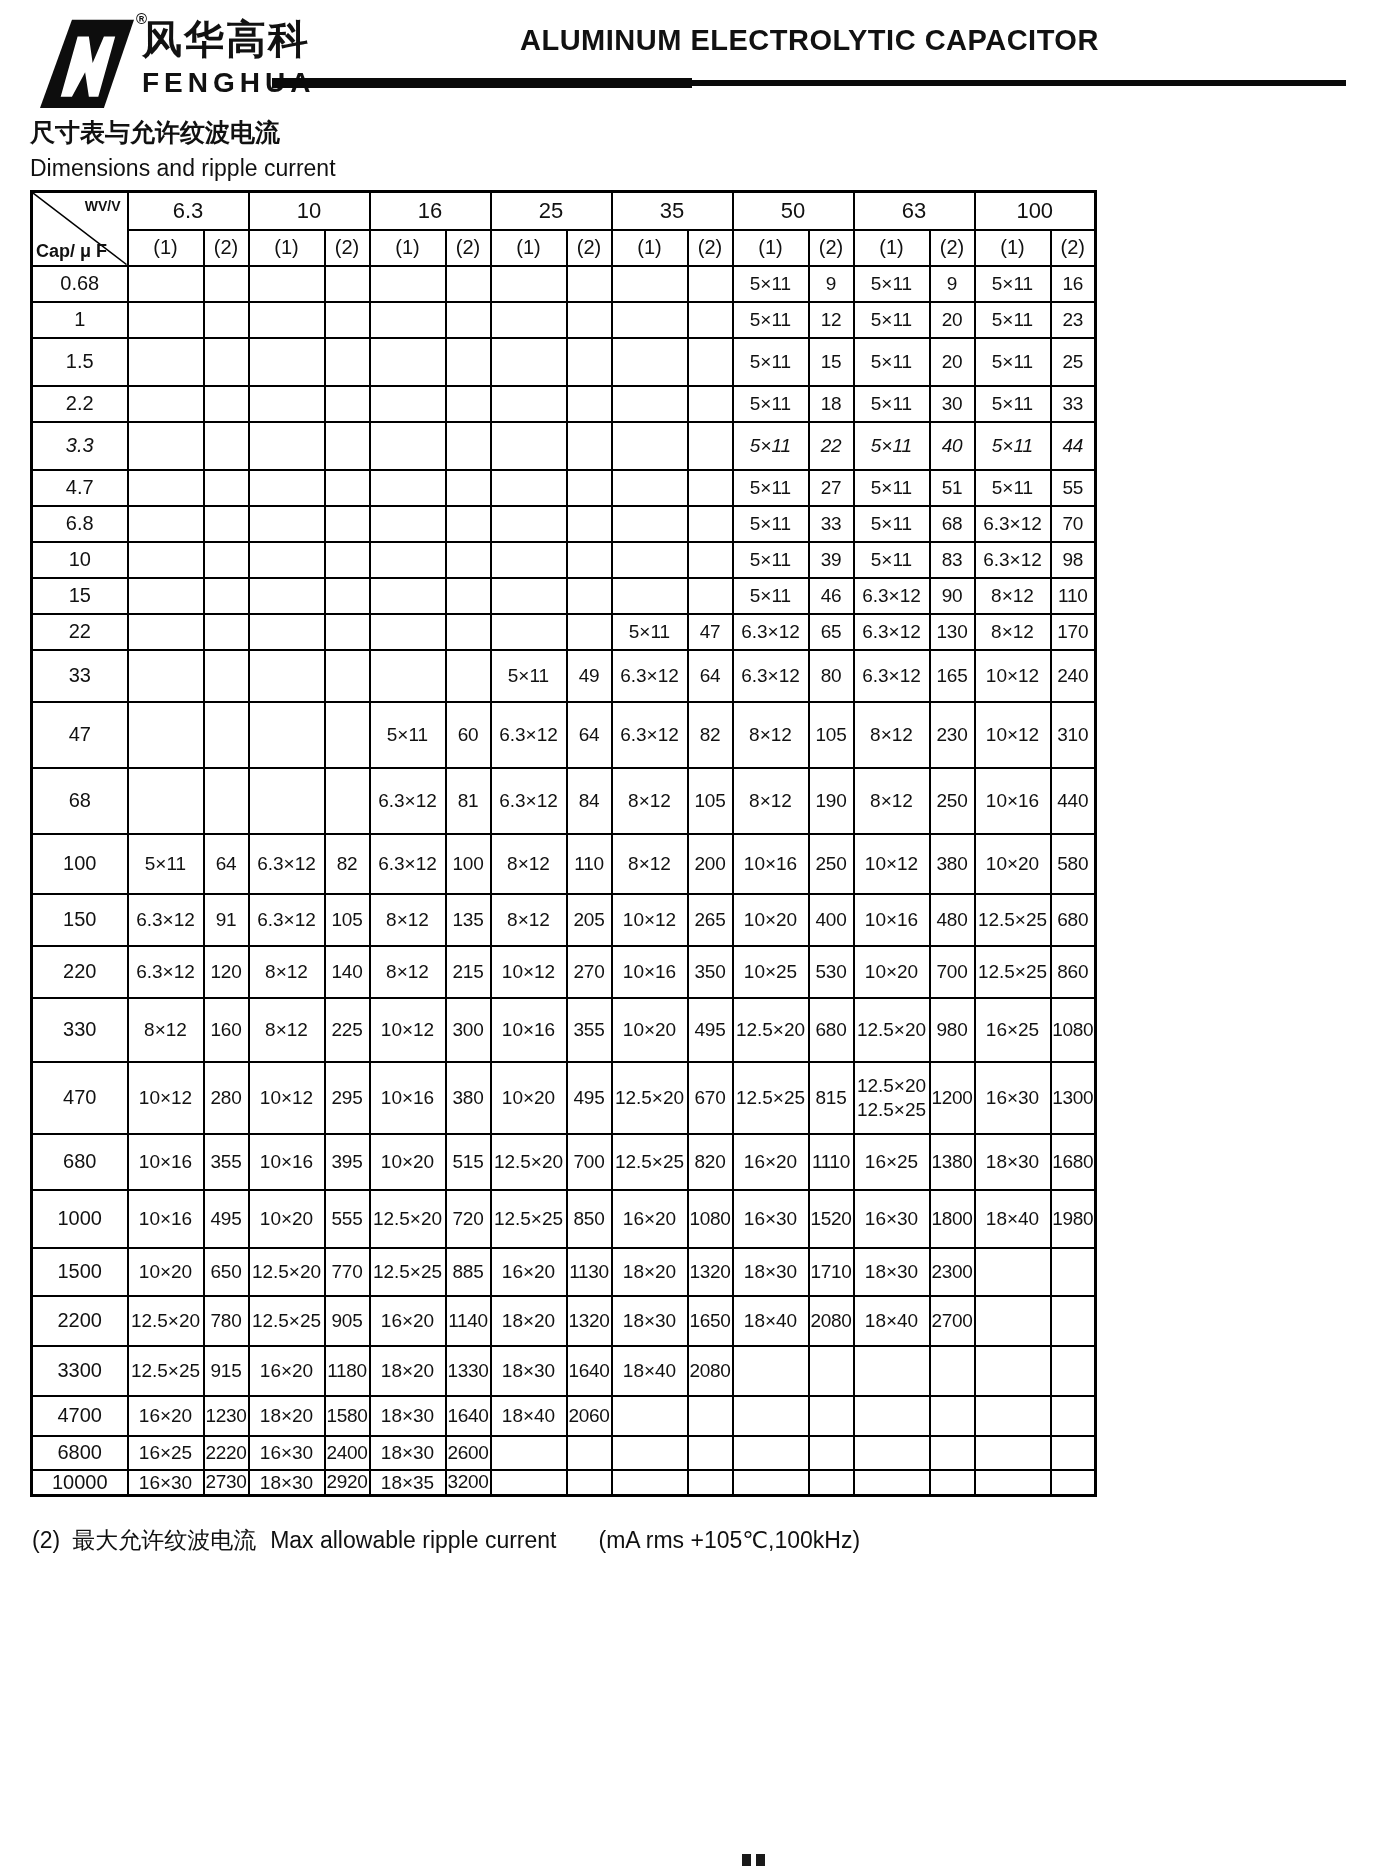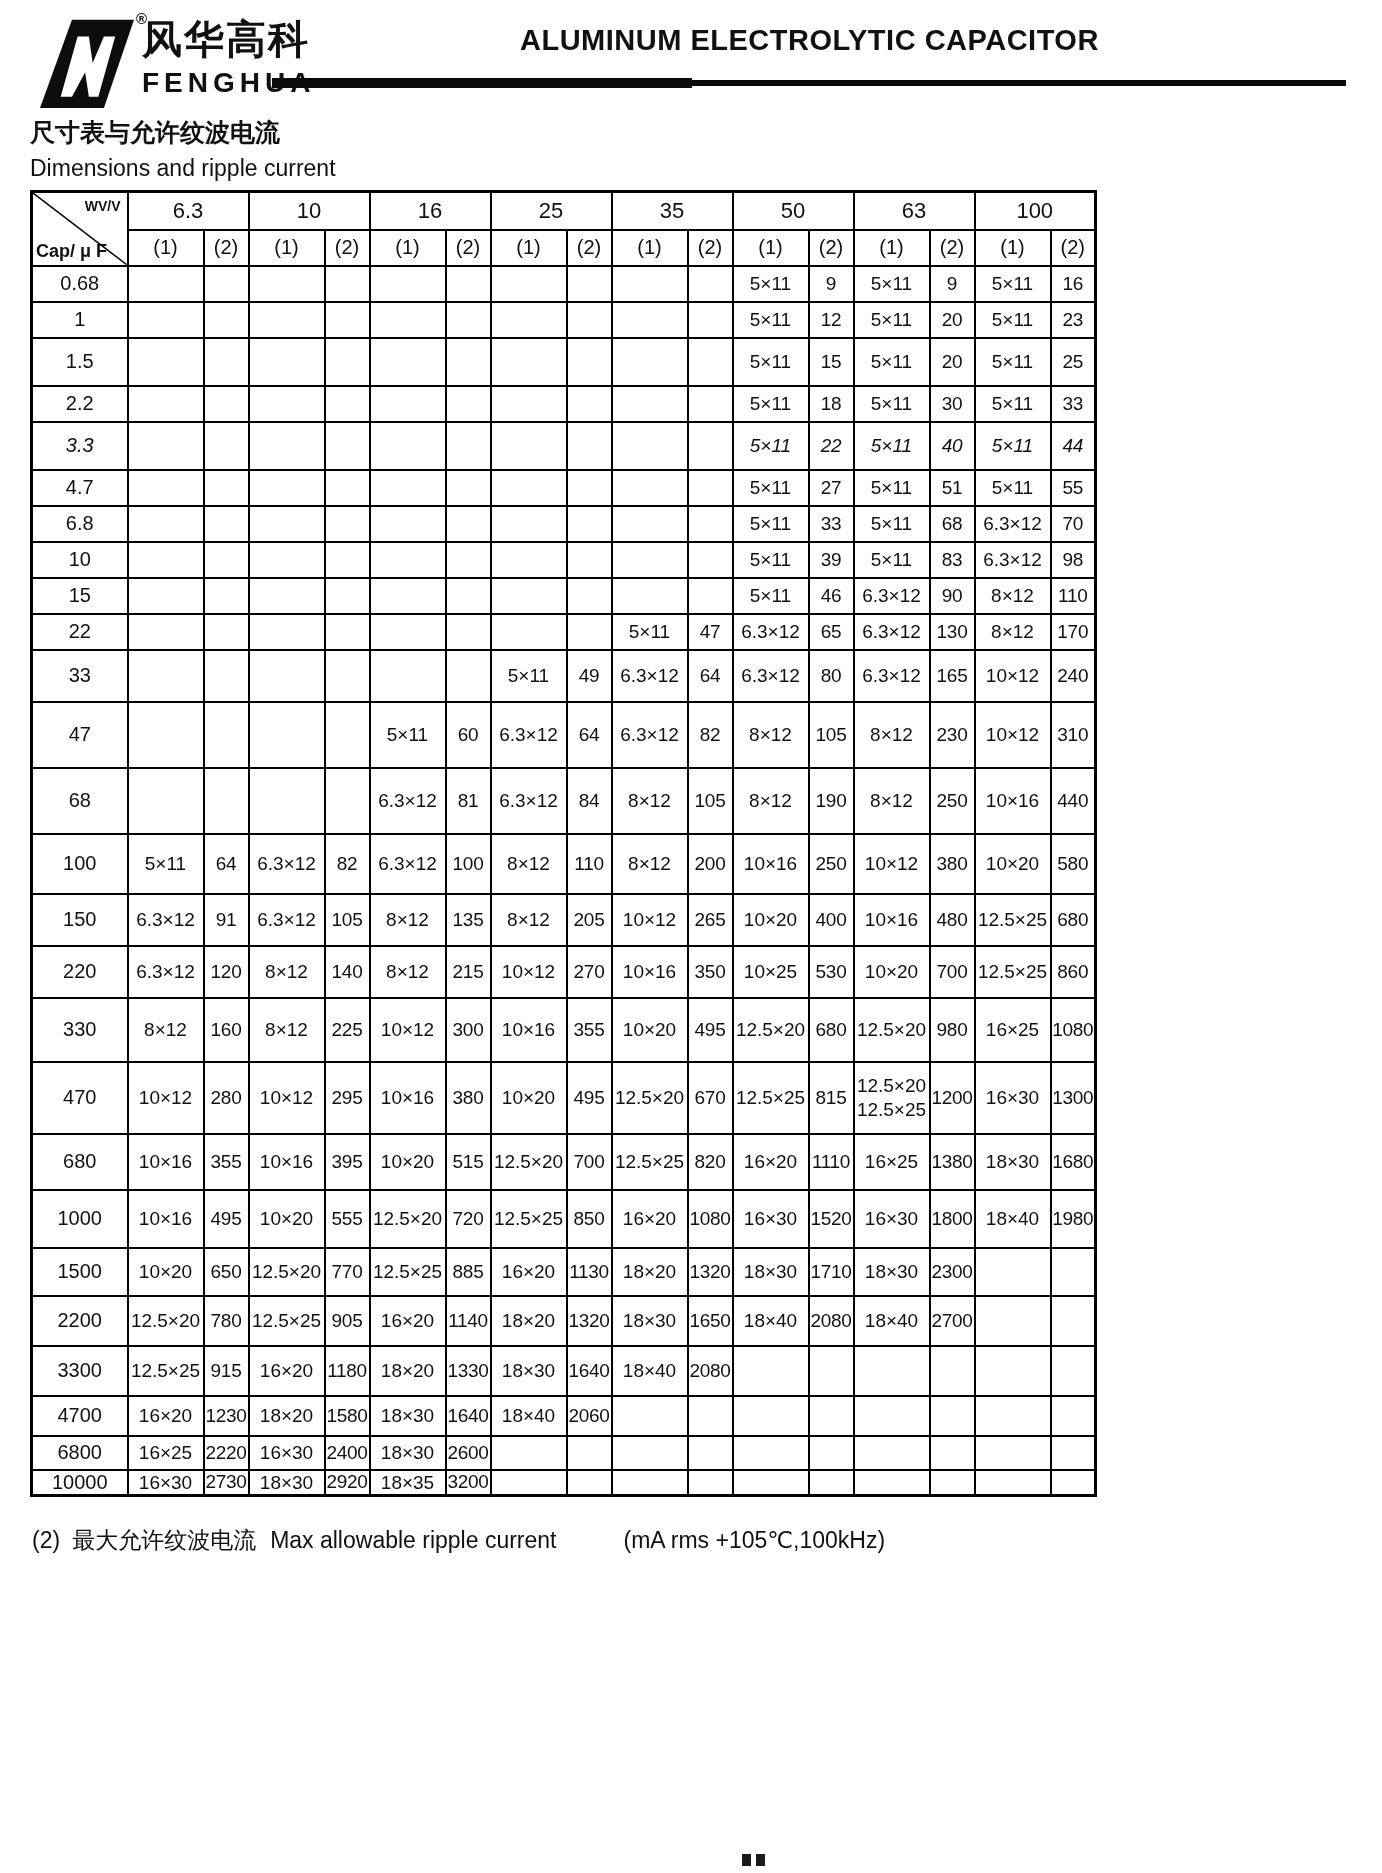--- a/index.html
+++ b/index.html
@@ -34,21 +34,21 @@
   .cap-cell { font-size:20px; }
   .size-cell { font-size:19px; white-space:pre-line; line-height:1.25; }
   .curr-cell { font-size:19px; letter-spacing:-0.3px; }
 
   
   .footnote { position:absolute; left:32px; font-size:23px; white-space:nowrap; }
   .fn-1 { top:1488px; }
   .fn-2 { top:1525px; }
   .fn-zh { margin-left:12px; }
   .fn-en { margin-left:14px; }
-  .fn-extra { margin-left:67px; }
+  .fn-extra { margin-left:42px; }
 
   
   .bottom-marks { position:absolute; left:742px; top:1852px; }
   .bottom-marks i { display:inline-block; width:9px; height:12px; background:#1a1a1a; margin-right:5px; }
 </style>
 </head>
 <body>
 
 <div class="page">
 

